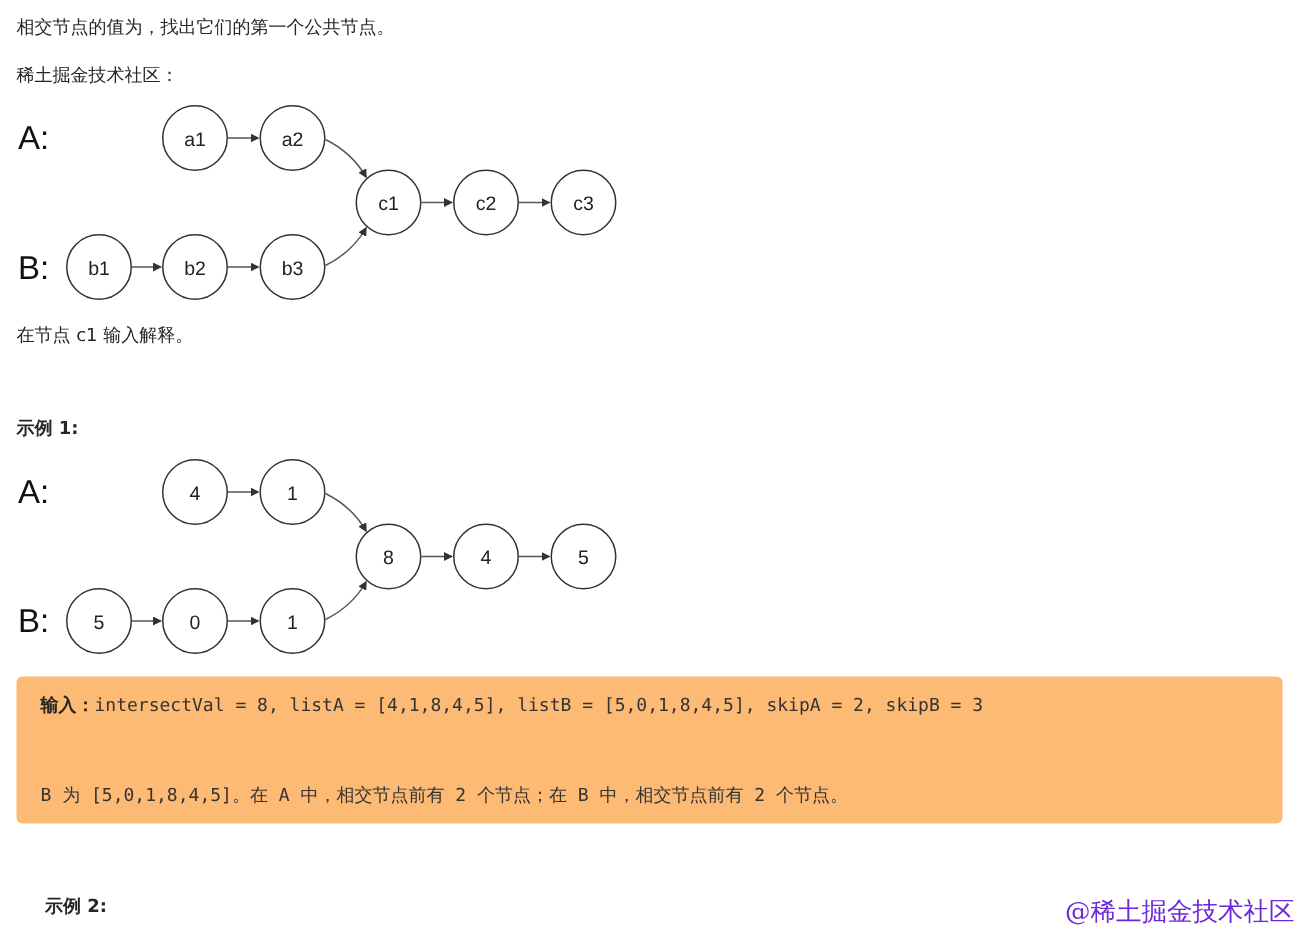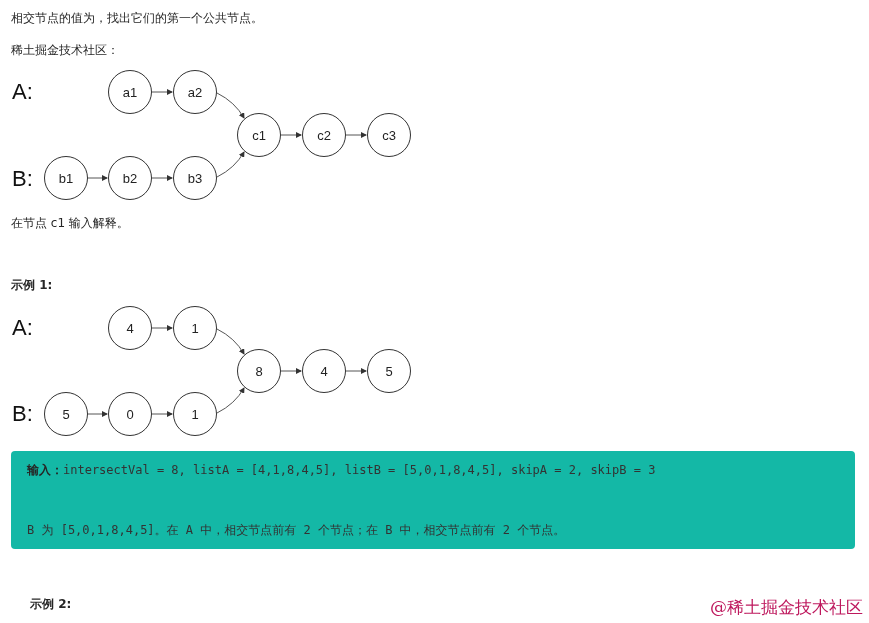--- a/index.html
+++ b/index.html
@@ -4,25 +4,25 @@
 <style>
   html, body { margin: 0; padding: 0; background: #ffffff; }
   body { width: 869px; height: 623px; position: relative; overflow: hidden;
          font-family: "DejaVu Sans", "Liberation Sans", sans-serif; color: #262626; }
   .para { position: absolute; left: 11px; font-size: 12px; line-height: 16px; white-space: nowrap; }
   .bold { font-weight: bold; }
   .diagram { position: absolute; left: 0; }
   .diagram svg text.node-label { font-family: "Liberation Sans", sans-serif; font-size: 13px; fill: #222; }
   .diagram svg text.list-label { font-family: "Liberation Sans", sans-serif; font-size: 22px; fill: #111; }
   .example-box { position: absolute; left: 11px; top: 451px; width: 844px; height: 98px;
-                 background: #14b8a6; border-radius: 4px; }
+                 background: #fdba74; border-radius: 4px; }
   .ex-line { position: absolute; left: 16px; font-size: 12px; line-height: 18px; white-space: nowrap;
              font-family: "DejaVu Sans Mono", "Liberation Mono", monospace; color: #333; }
   .ex-key { font-family: "DejaVu Sans", sans-serif; font-weight: bold; color: #262626; }
-  .watermark { position: absolute; right: 6px; top: 596px; font-size: 17px; color: #be185d;
+  .watermark { position: absolute; right: 6px; top: 596px; font-size: 17px; color: #6d28d9;
                font-family: "DejaVu Serif", serif; white-space: nowrap; }
 </style>
 </head>
 <body>
 
 <div class="para" style="top:10px;">相交节点的值为，找出它们的第一个公共节点。</div>
 <div class="para" style="top:42px;">稀土掘金技术社区：</div>
 
 <div class="diagram" style="top:60px;">
   <svg width="430" height="150" viewBox="0 60 430 150">

